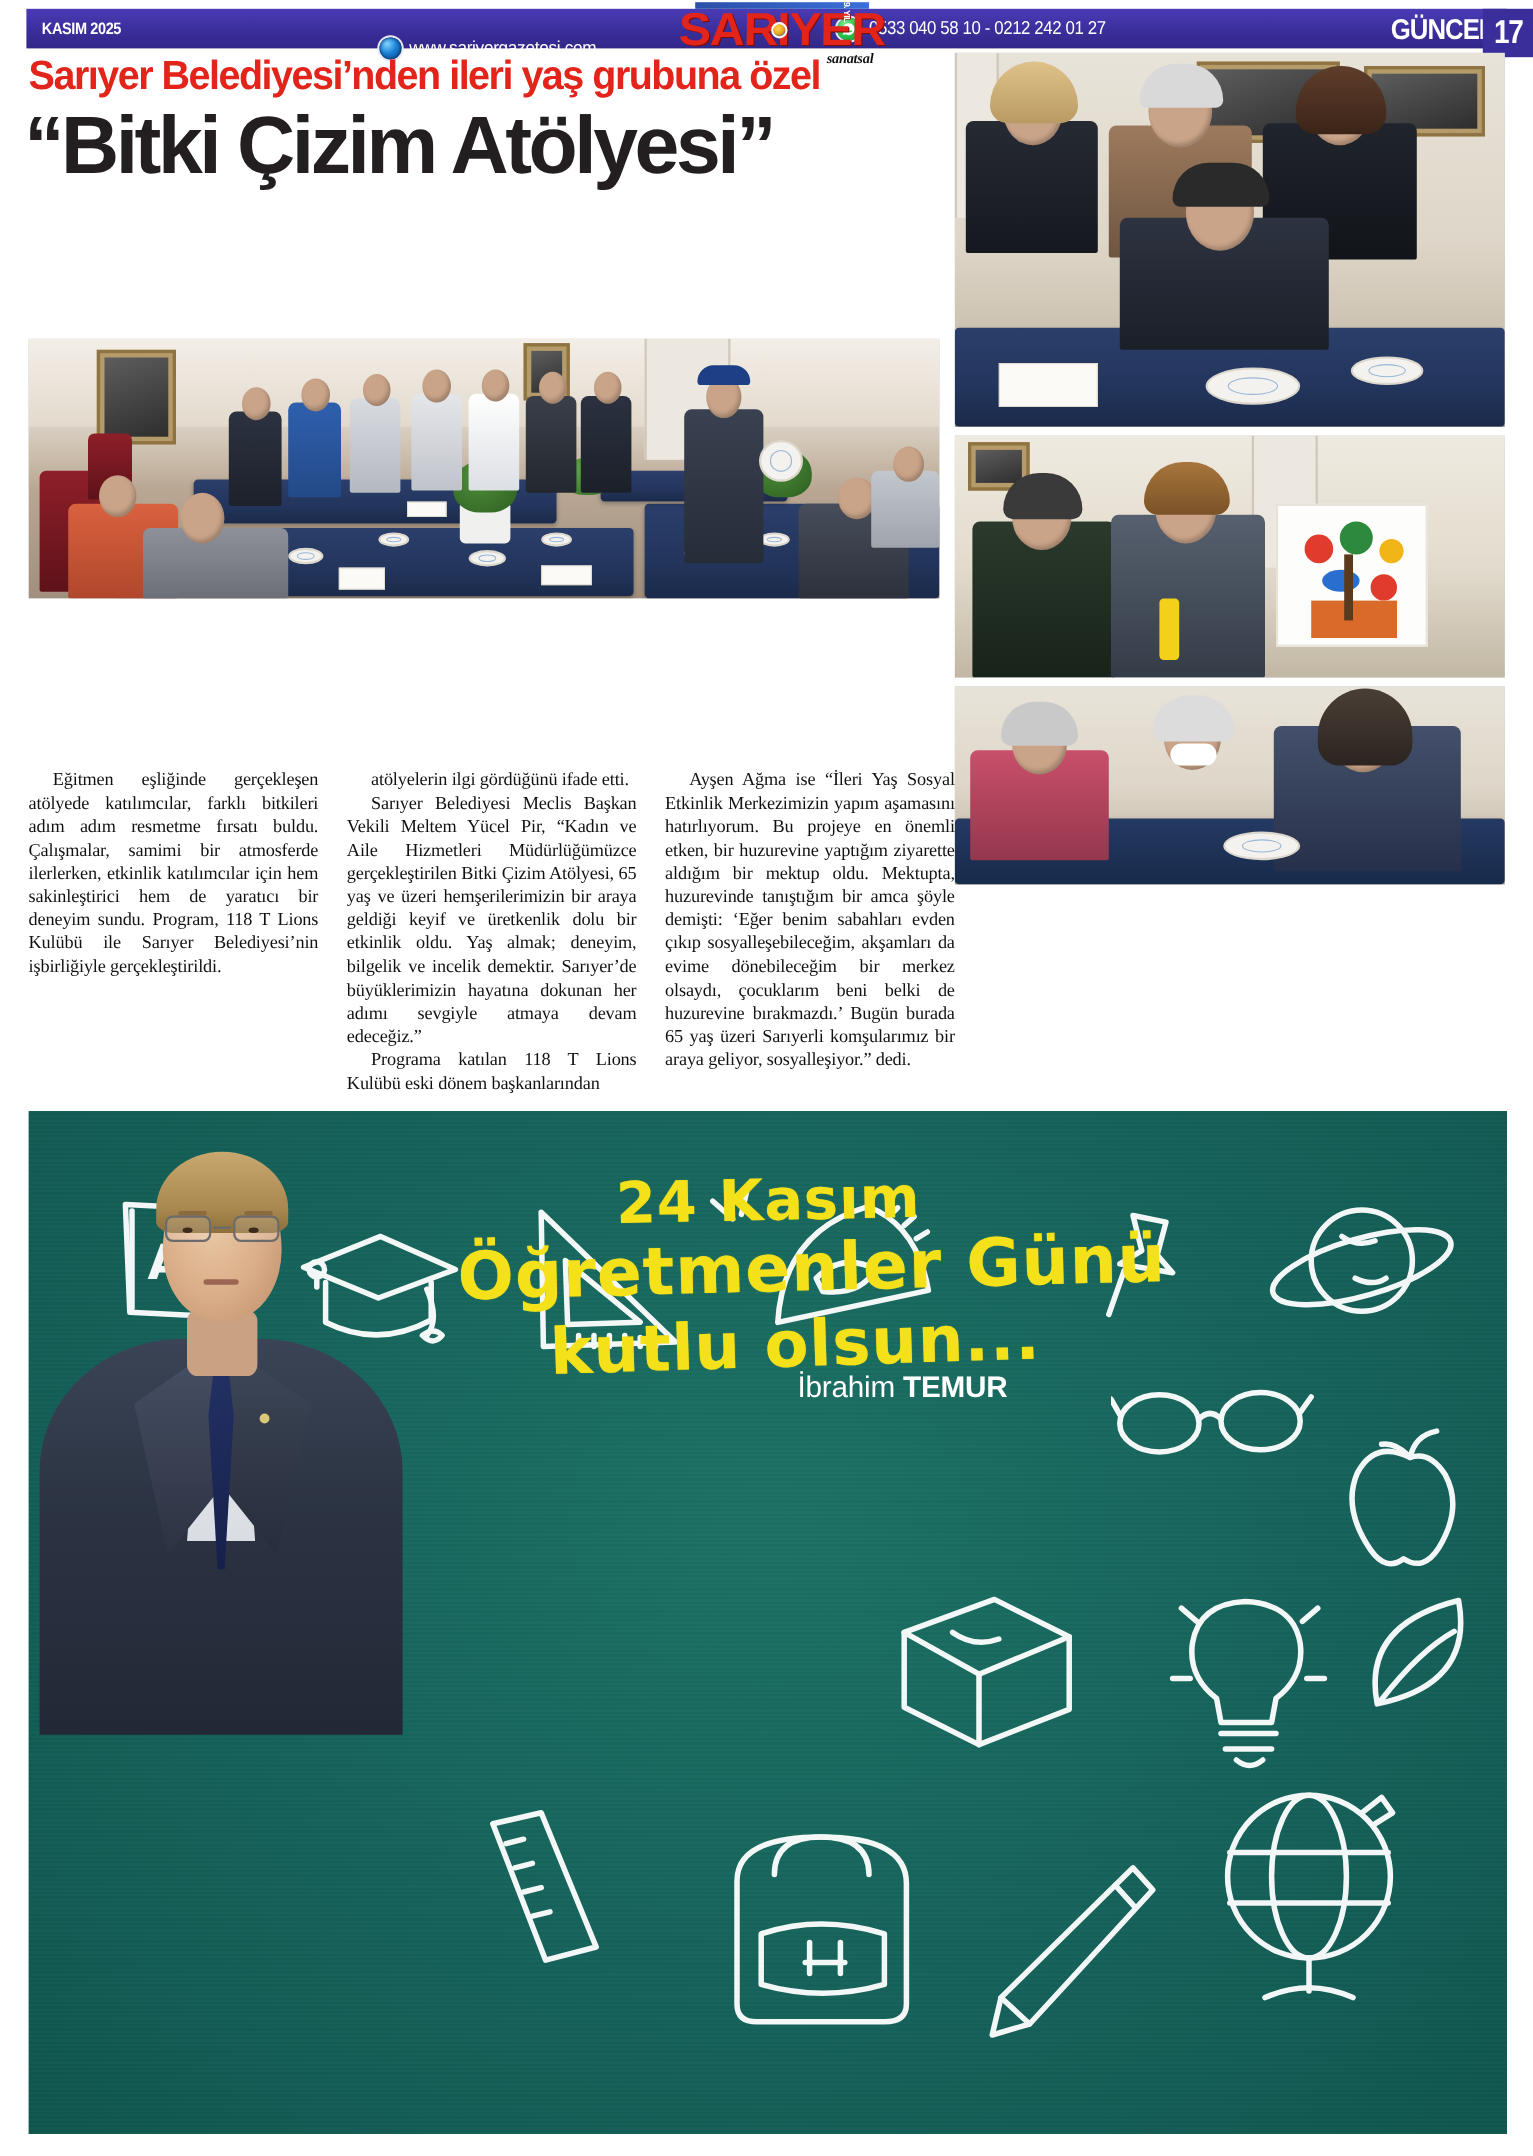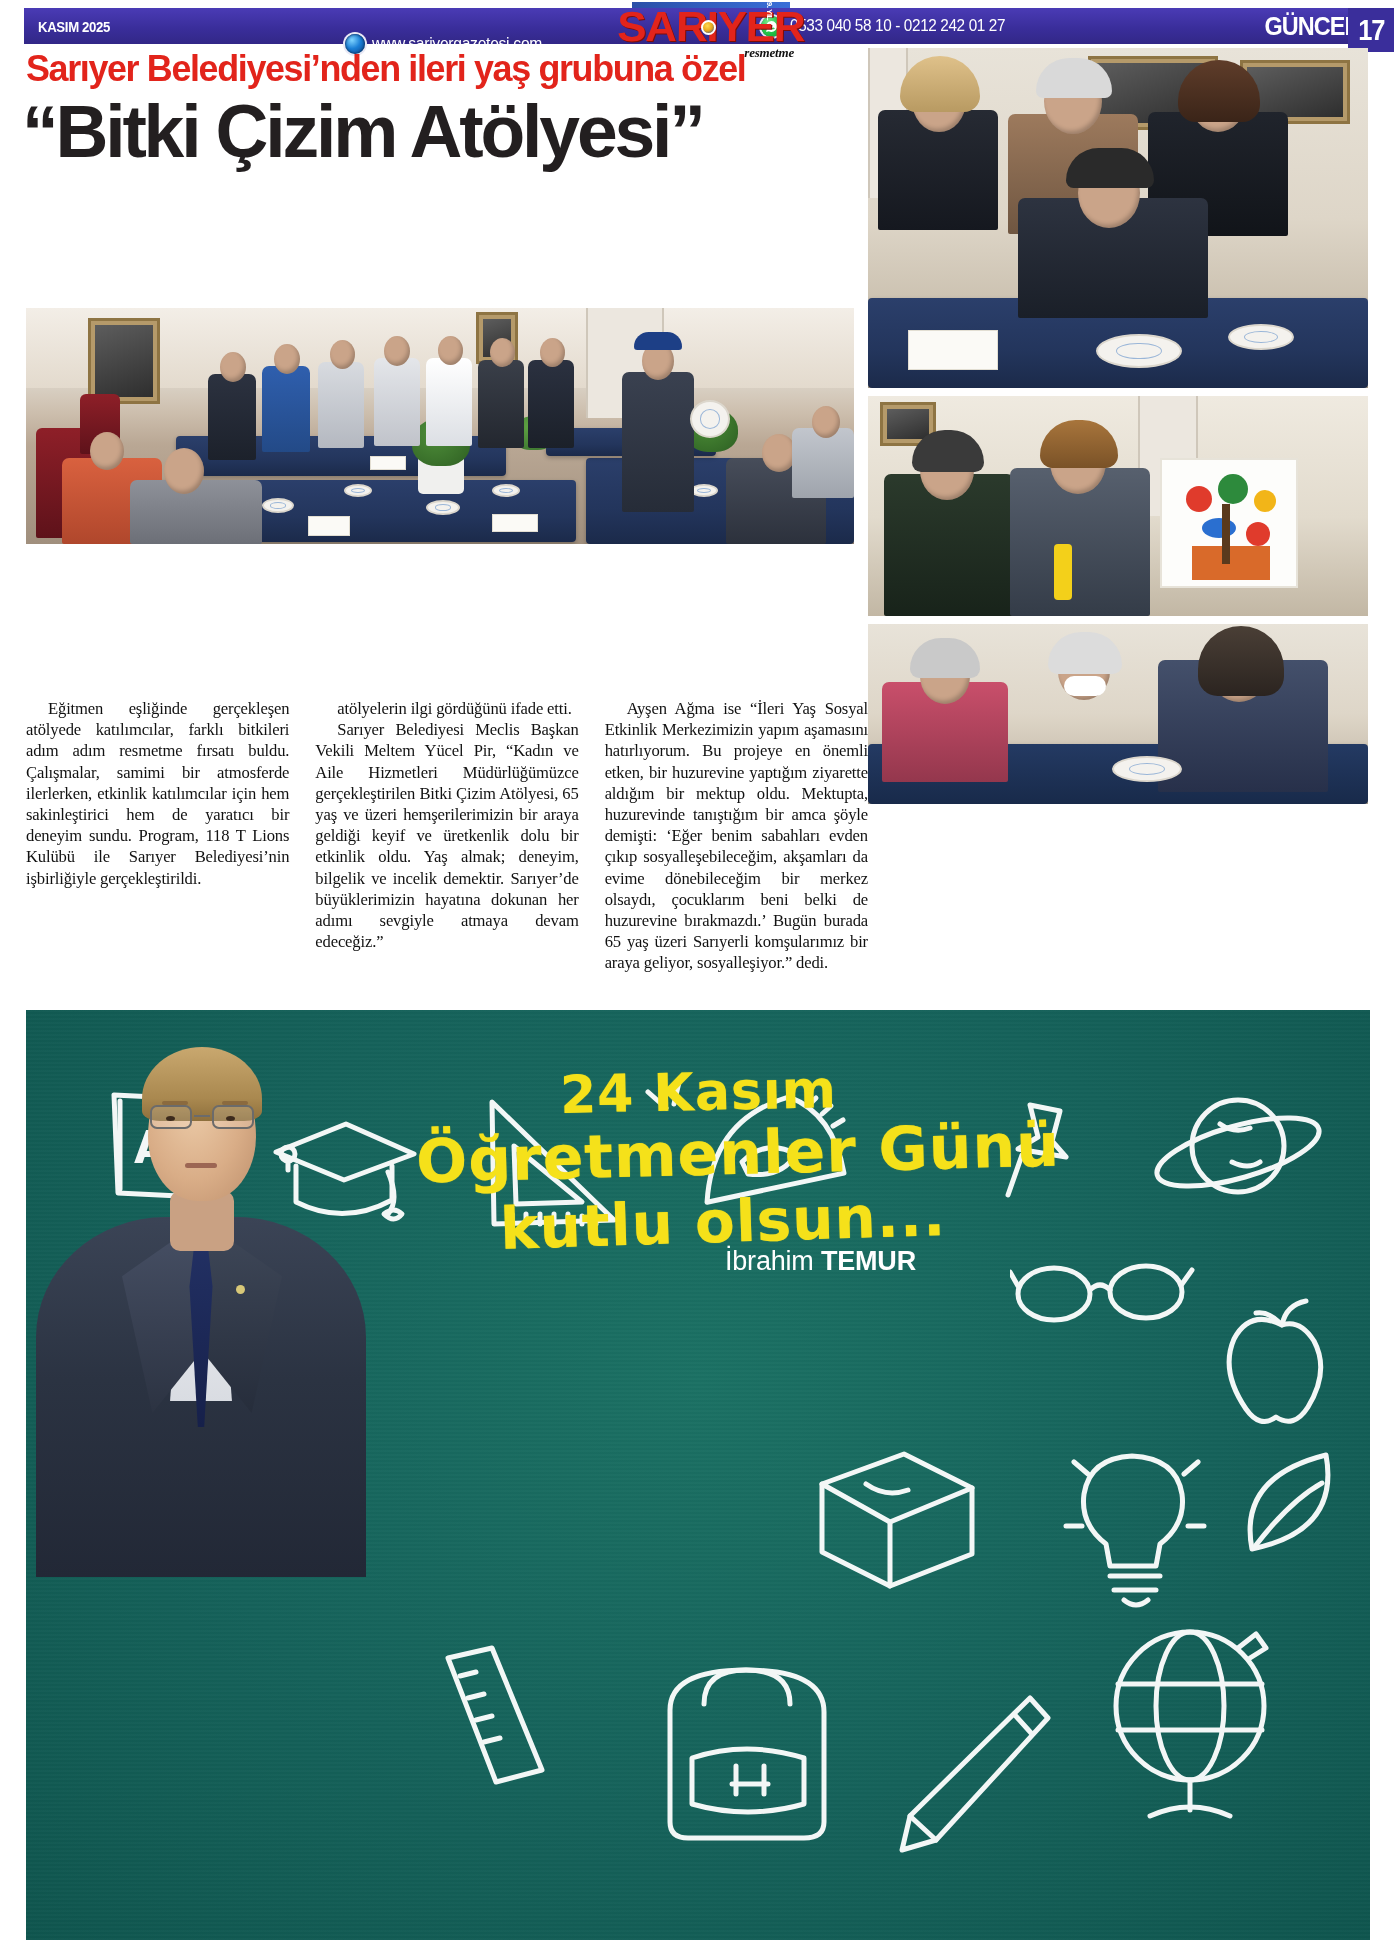--- a/index.html
+++ b/index.html
@@ -341,21 +341,21 @@
 
   <div class="page-num-box" style="left:1348px; top:8px; right:auto;">
     <span class="page-num">17</span>
   </div>
 
   <div class="masthead">
     <div class="mh-topstrip"></div>
     <div class="mh-word">SARIYER</div>
     <div class="mh-dot"></div>
     <div class="mh-since">19. YIL</div>
-    <div class="mh-sub">resmetme</div>
+    <div class="mh-sub">sanatsal</div>
   </div>
 
   <div class="kicker">Sarıyer Belediyesi’nden ileri yaş grubuna özel</div>
   <div class="headline">“Bitki Çizim Atölyesi”</div>
 
   <div class="photo photo-main">
     <div class="ph-room"></div>
     <div class="wall-door" style="left:560px; top:0; width:78px; height:110px;"></div>
     <div class="frame" style="left:62px; top:10px; width:72px; height:86px;"></div>
     <div class="frame" style="left:450px; top:4px; width:42px; height:52px;"></div>
@@ -487,20 +487,21 @@
     <div class="plate" style="left:244px; top:132px; width:70px; height:26px;"></div>
   </div>
 
   <div class="cols">
     <div class="col">
       <p>Eğitmen eşliğinde gerçekleşen atölyede katılımcılar, farklı bitkileri adım adım resmetme fırsatı buldu. Çalışmalar, samimi bir atmosferde ilerlerken, etkinlik katılımcılar için hem sakinleştirici hem de yaratıcı bir deneyim sundu. Program, 118 T Lions Kulübü ile Sarıyer Belediyesi’nin işbirliğiyle gerçekleştirildi.</p>
     </div>
     <div class="col">
       <p>atölyelerin ilgi gördüğünü ifade etti.</p>
       <p>Sarıyer Belediyesi Meclis Başkan Vekili Meltem Yücel Pir, “Kadın ve Aile Hizmetleri Müdürlüğümüzce gerçekleştirilen Bitki Çizim Atölyesi, 65 yaş ve üzeri hemşerilerimizin bir araya geldiği keyif ve üretkenlik dolu bir etkinlik oldu. Yaş almak; deneyim, bilgelik ve incelik demektir. Sarıyer’de büyüklerimizin hayatına dokunan her adımı sevgiyle atmaya devam edeceğiz.”</p>
+      <p>Programa katılan 118 T Lions Kulübü eski dönem başkanlarından</p>
     </div>
     <div class="col">
       <p>Ayşen Ağma ise “İleri Yaş Sosyal Etkinlik Merkezimizin yapım aşamasını hatırlıyorum. Bu projeye en önemli etken, bir huzurevine yaptığım ziyarette aldığım bir mektup oldu. Mektupta, huzurevinde tanıştığım bir amca şöyle demişti: ‘Eğer benim sabahları evden çıkıp sosyalleşebileceğim, akşamları da evime dönebileceğim bir merkez olsaydı, çocuklarım beni belki de huzurevine bırakmazdı.’ Bugün burada 65 yaş üzeri Sarıyerli komşularımız bir araya geliyor, sosyalleşiyor.” dedi.</p>
     </div>
   </div>
 
   <div class="ad"></div>
 
   <div class="doodle" style="left:100px; top:1085px;">
     <svg width="115" height="125" viewBox="0 0 115 125" fill="none" stroke="#ffffff" stroke-width="5" stroke-linecap="round" stroke-linejoin="round">

